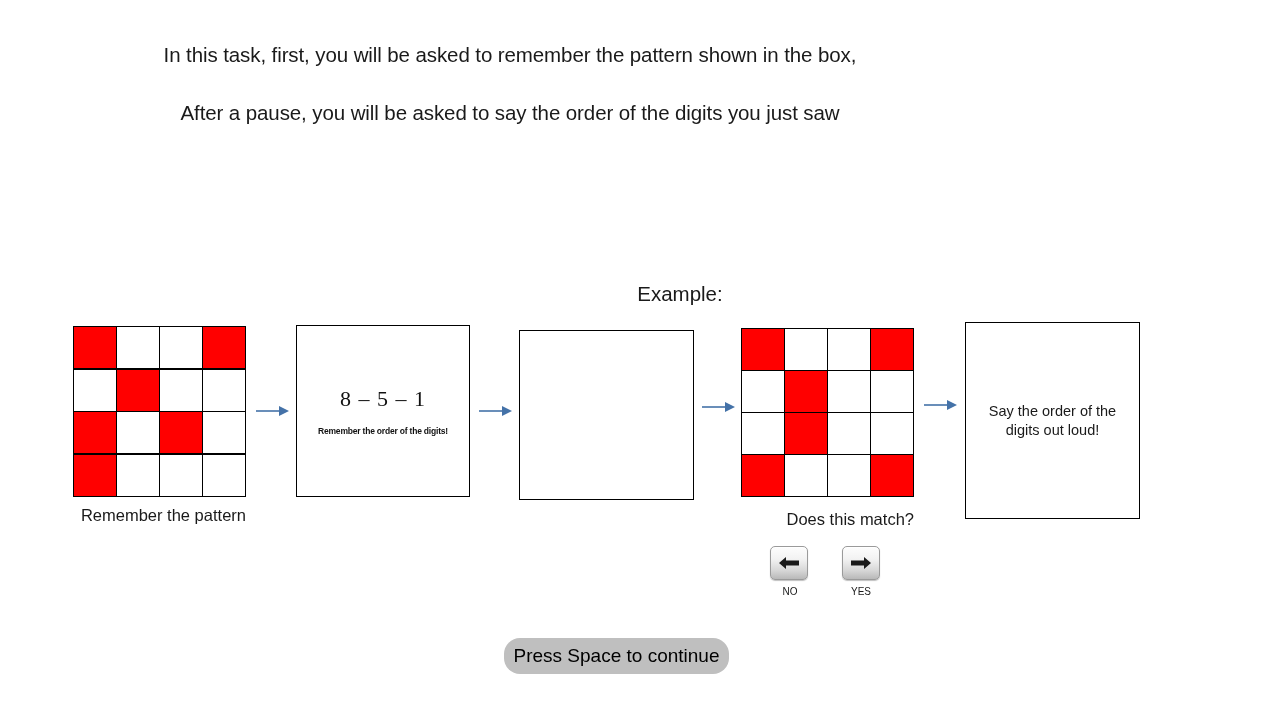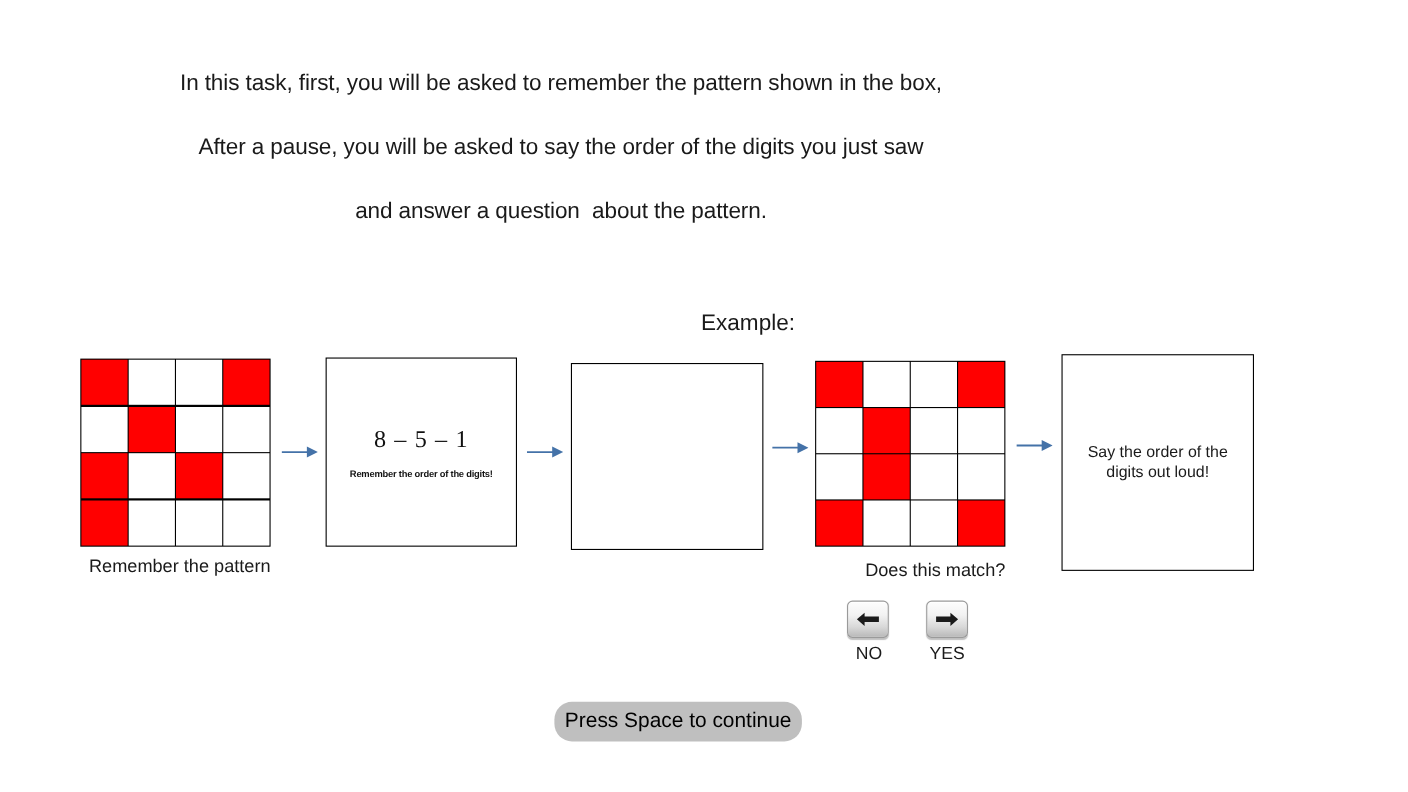--- a/index.html
+++ b/index.html
@@ -16,21 +16,20 @@
     color: #000000;
   }
 
   
   #instructions {
     position: absolute;
     left: 0;
     top: 44px;
     width: 1020px;
     text-align: center;
-    margin-top: 21px;
   }
   .instr-line {
     font-size: 20.5px;
     line-height: 22px;
     color: #1a1a1a;
     margin: 0 0 36px 0;
     white-space: pre;
     letter-spacing: -0.1px;
   }
   .instr-line:last-child { margin-bottom: 0; }
@@ -118,21 +117,21 @@
     border: 1px solid #9a9a9a;
     box-shadow: inset 0 1px 0 #ffffff, 0 1px 1px rgba(0,0,0,0.25);
     box-sizing: border-box;
     display: flex;
     align-items: center;
     justify-content: center;
   }
   .key svg { display: block; }
   .key-label {
     position: absolute;
-    font-size: 16px;
+    font-size: 10px;
     color: #1a1a1a;
     text-align: center;
     width: 60px;
   }
 
   
   #continue-bar {
     position: absolute;
     left: 504px;
     top: 638px;
@@ -147,21 +146,20 @@
     box-sizing: border-box;
     border-radius: 16px;
   }
 </style>
 </head>
 <body>
 
 <div id="instructions">
   <p class="instr-line">In this task, first, you will be asked to remember the pattern shown in the box,</p>
   <p class="instr-line">After a pause, you will be asked to say the order of the digits you just saw</p>
-  <p class="instr-line">and answer a question  about the pattern.</p>
 </div>
 
 <div id="example-label">Example:</div>
 
 <div id="stage">
 
   <div class="grid-box" id="pattern-grid" style="left:73px; top:326px; width:173px; height:171px;">
       <div class="cell on"></div>
       <div class="cell"></div>
       <div class="cell"></div>

